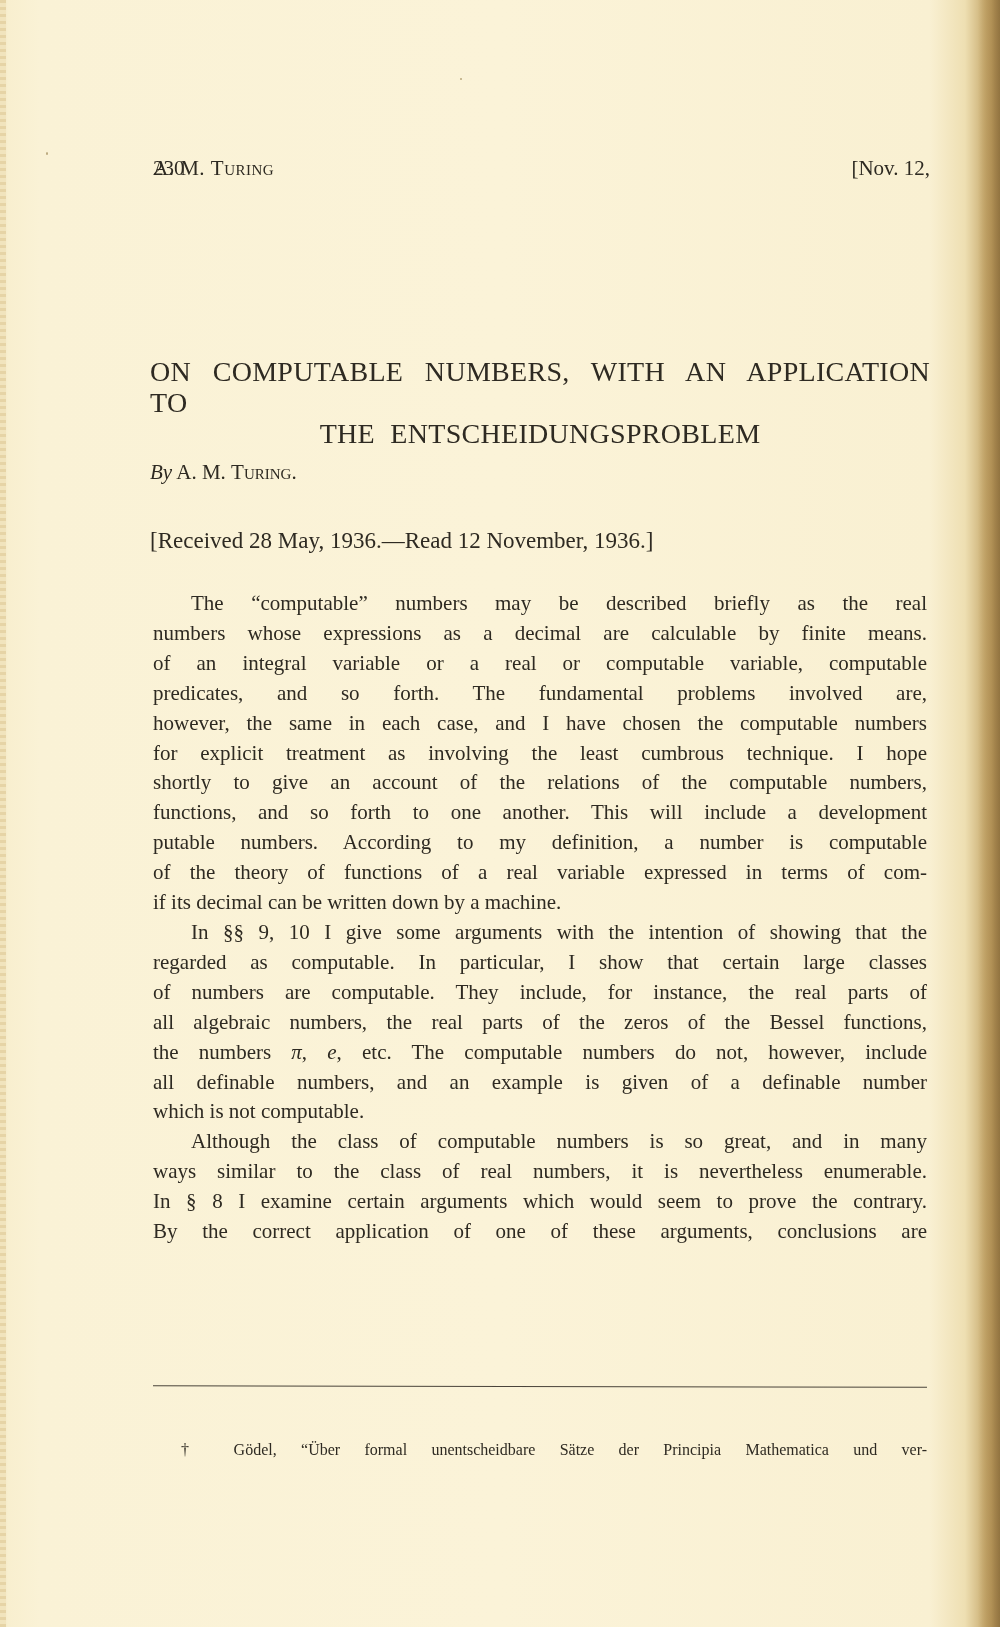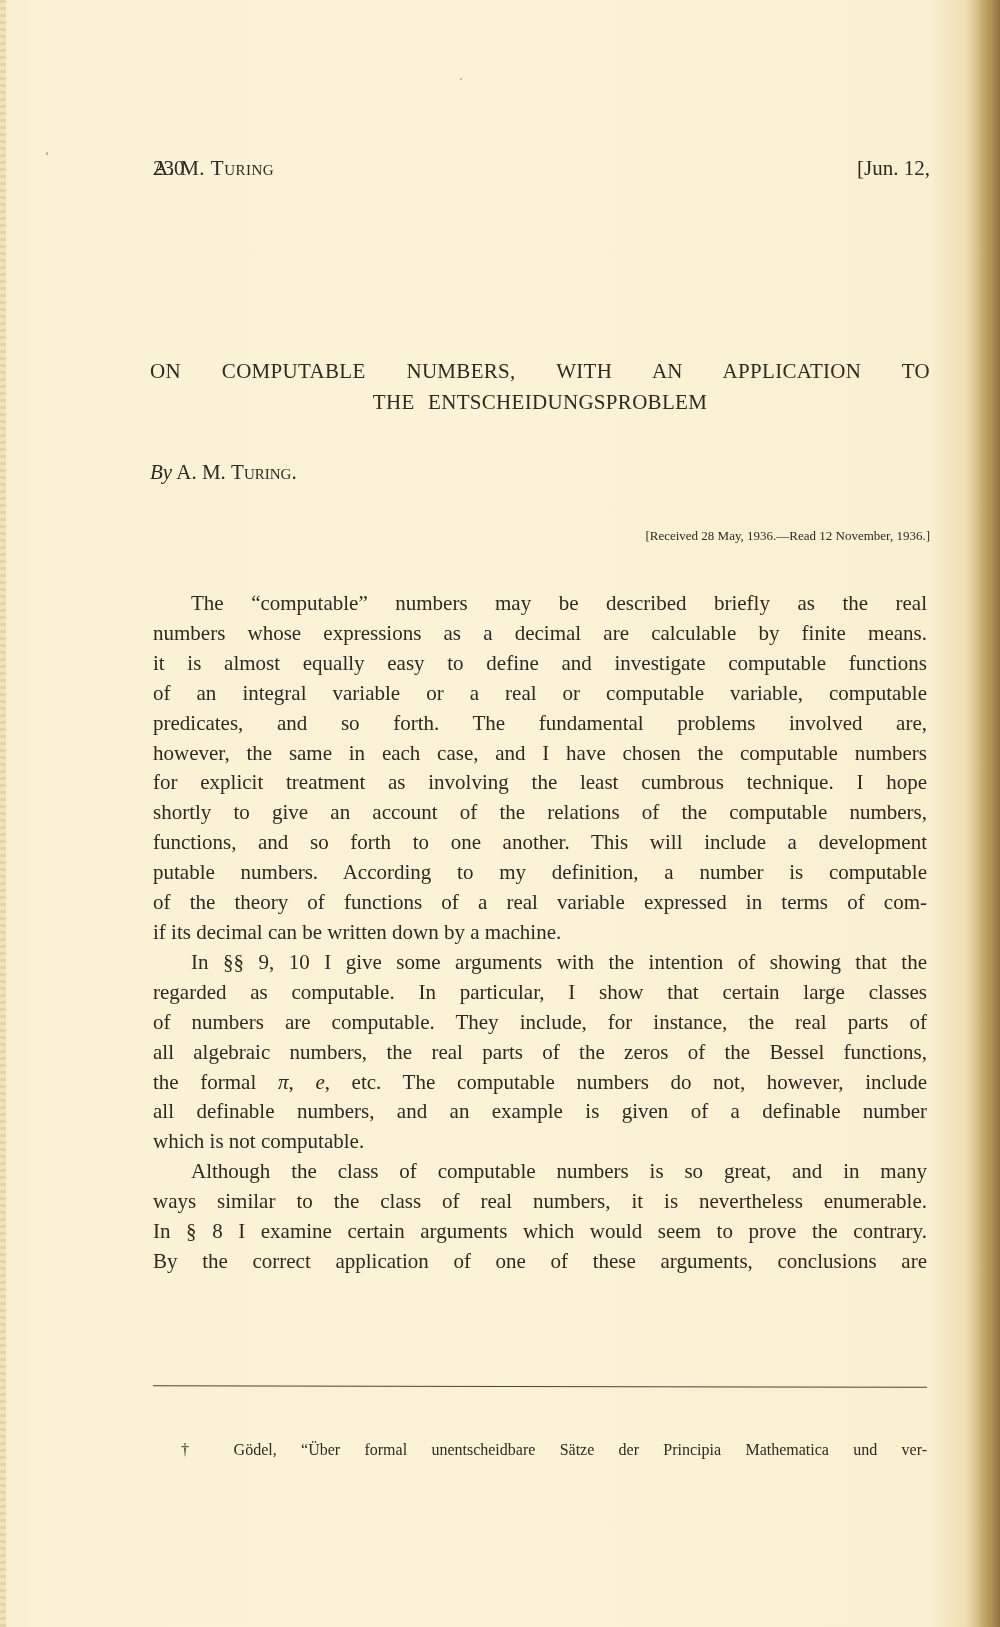--- a/index.html
+++ b/index.html
@@ -20,34 +20,34 @@
   .running-head {
     position: absolute; top: 156px; left: 153px; width: 777px; height: 30px;
     font-size: 21px;
   }
   .running-head .page-num { position: absolute; left: 0; top: 0; }
   .running-head .author { position: absolute; left: 0; right: 0; top: 0; letter-spacing: 0.5px; }
   .running-head .author .sc { font-variant: small-caps; }
   .running-head .date { position: absolute; right: 0; top: 0; }
   .title {
     position: absolute; top: 356px; left: 150px; width: 780px;
-    font-size: 21px; line-height: 31px; text-align: center; letter-spacing: 0.3px;
+    font-size: 28px; line-height: 31px; text-align: center; letter-spacing: 0.3px;
     word-spacing: 8px;
   }
   .title .t1 { display: block; text-align: justify; text-align-last: justify; }
   .title .t2 { display: block; }
   .byline {
     position: absolute; top: 460px; left: 150px; width: 780px; text-align: left;
     font-size: 21px;
   }
   .byline .by { font-style: italic; }
   .byline .sc { font-variant: small-caps; }
   .received {
-    position: absolute; top: 528px; left: 150px; width: 780px; text-align: right;
-    font-size: 13px;
+    position: absolute; top: 528px; left: 150px; width: 780px; text-align: left;
+    font-size: 23px;
   }
   .body-text {
     position: absolute; top: 589px; left: 153px; width: 774px;
     font-size: 21px; line-height: 29.9px; text-align: justify;
   }
   .body-text .ln { display: block; text-align: justify; text-align-last: justify; }
   .body-text .ln.last { text-align-last: left; }
   .body-text .ln.first { padding-left: 38px; }
   .body-text em { font-style: italic; }
   .rule {
@@ -67,55 +67,54 @@
 </style>
 </head>
 <body>
 
 <div class="page-edge-left"></div>
 <div class="page-edge-right"></div>
 
 <div class="running-head">
   <span class="page-num">230</span>
   <span class="author"><span>A. M. </span><span class="sc">Turing</span></span>
-  <span class="date">[Jun. 12,</span>
+  <span class="date">[Nov. 12,</span>
 </div>
 
 <div class="title">
   <span class="t1">ON COMPUTABLE NUMBERS, WITH AN APPLICATION TO</span>
   <span class="t2">THE ENTSCHEIDUNGSPROBLEM</span>
 </div>
 
 <div class="byline">
   <span class="by">By</span><span> A. M. </span><span class="sc">Turing.</span>
 </div>
 
 <div class="received">[Received 28 May, 1936.—Read 12 November, 1936.]</div>
 
 <div class="body-text">
   <div>
     <span class="ln first">The “computable” numbers may be described briefly as the real</span>
     <span class="ln">numbers whose expressions as a decimal are calculable by finite means.</span>
-    <span class="ln">it is almost equally easy to define and investigate computable functions</span>
     <span class="ln">of an integral variable or a real or computable variable, computable</span>
     <span class="ln">predicates, and so forth. The fundamental problems involved are,</span>
     <span class="ln">however, the same in each case, and I have chosen the computable numbers</span>
     <span class="ln">for explicit treatment as involving the least cumbrous technique. I hope</span>
     <span class="ln">shortly to give an account of the relations of the computable numbers,</span>
     <span class="ln">functions, and so forth to one another. This will include a development</span>
     <span class="ln">putable numbers. According to my definition, a number is computable</span>
     <span class="ln">of the theory of functions of a real variable expressed in terms of com-</span>
     <span class="ln last">if its decimal can be written down by a machine.</span>
   </div>
   <div>
     <span class="ln first">In §§ 9, 10 I give some arguments with the intention of showing that the</span>
     <span class="ln">regarded as computable. In particular, I show that certain large classes</span>
     <span class="ln">of numbers are computable. They include, for instance, the real parts of</span>
     <span class="ln">all algebraic numbers, the real parts of the zeros of the Bessel functions,</span>
-    <span class="ln"><span>the formal </span><em>π</em><span>, </span><em>e</em><span>, etc. The computable numbers do not, however, include</span></span>
+    <span class="ln"><span>the numbers </span><em>π</em><span>, </span><em>e</em><span>, etc. The computable numbers do not, however, include</span></span>
     <span class="ln">all definable numbers, and an example is given of a definable number</span>
     <span class="ln last">which is not computable.</span>
   </div>
   <div>
     <span class="ln first">Although the class of computable numbers is so great, and in many</span>
     <span class="ln">ways similar to the class of real numbers, it is nevertheless enumerable.</span>
     <span class="ln">In § 8 I examine certain arguments which would seem to prove the contrary.</span>
     <span class="ln">By the correct application of one of these arguments, conclusions are</span>
   </div>
 </div>

